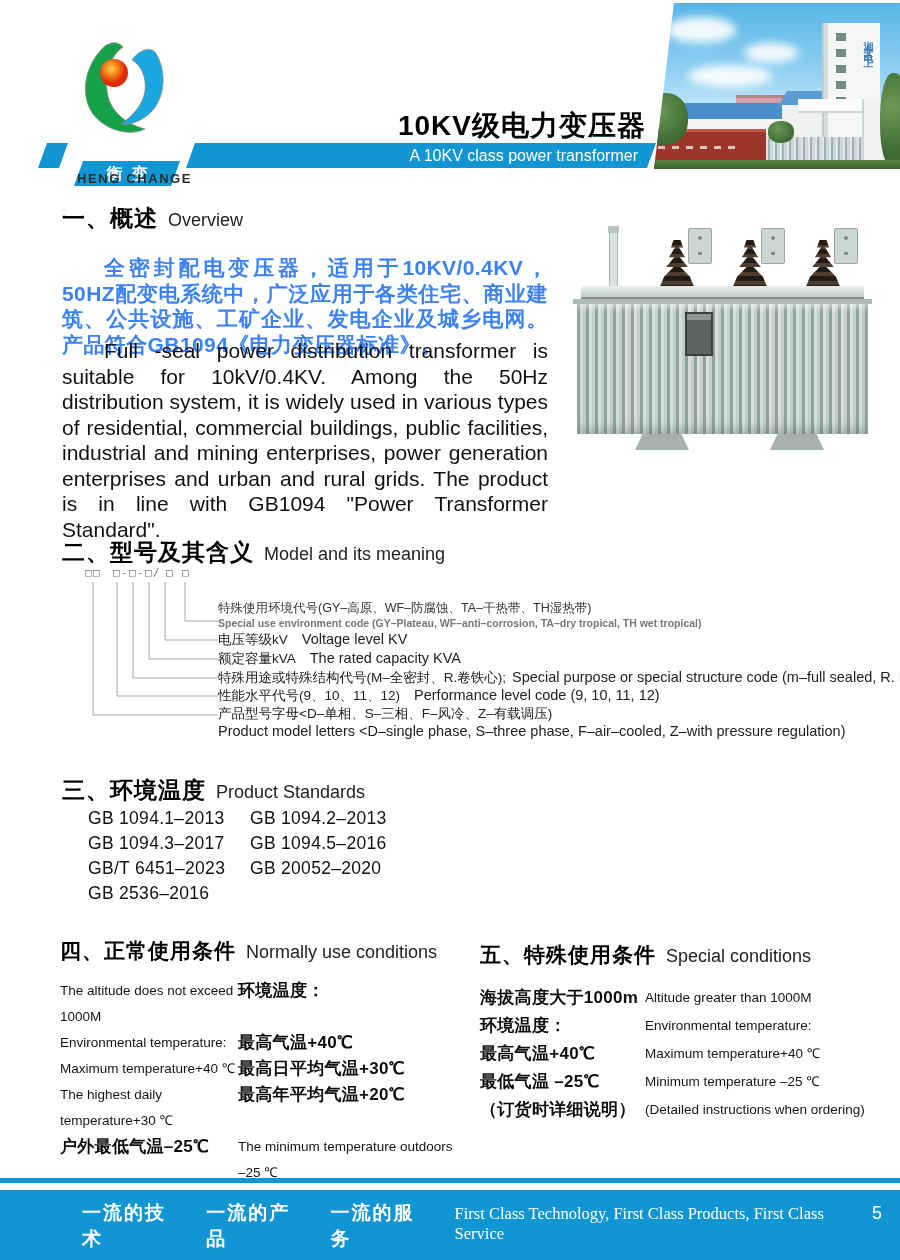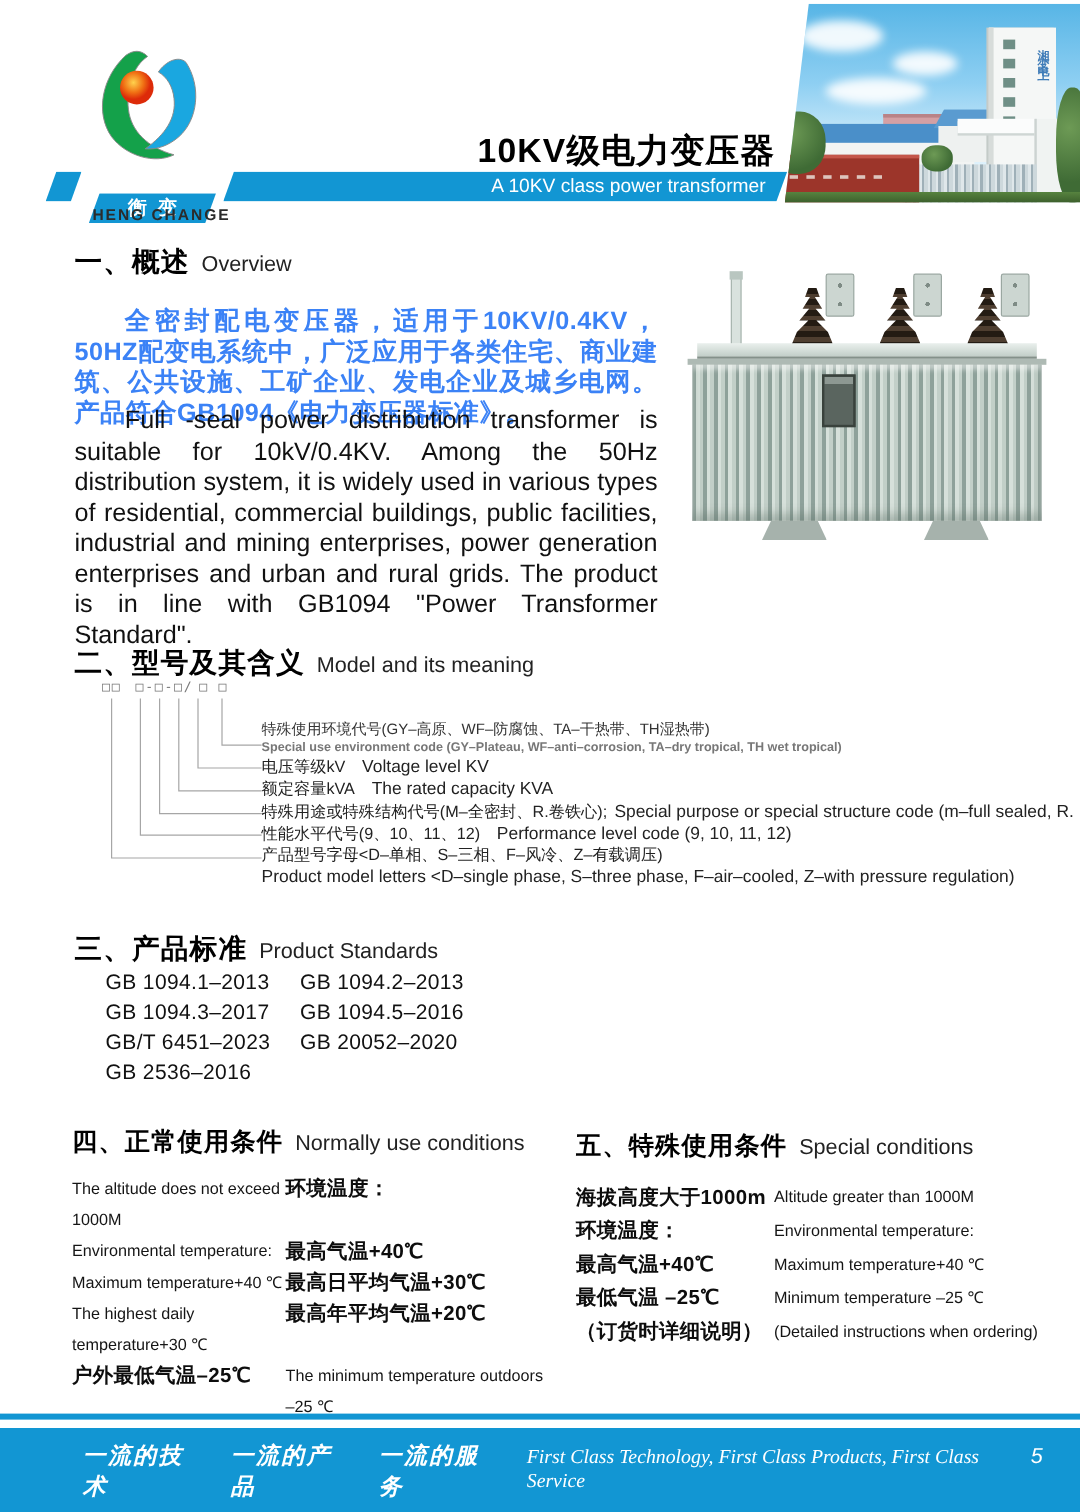--- a/index.html
+++ b/index.html
@@ -105,21 +105,21 @@
   
   .cond { position:absolute; display:grid; }
   .cond-cn { font-size:17px; font-weight:bold; color:#0d0d0d; letter-spacing:.3px; }
   .cond-en { font-size:13.5px; color:#151515; }
   .cond-n { left:60px; top:978px; width:402px; grid-template-columns:178px 1fr; line-height:26px; }
   .cond-s { left:480px; top:984px; width:420px; grid-template-columns:165px 1fr; line-height:28px; }
 
   
   .foot-line { position:absolute; left:0; top:1178px; width:900px; height:5px; background:var(--brand); }
   .foot-band { position:absolute; left:0; top:1190px; width:900px; height:70px; background:var(--brand); }
-  .foot-row { position:absolute; left:69px; top:1200px; width:800px; display:flex; align-items:baseline; color:#fff;font-style:italic; }
+  .foot-row { position:absolute; left:82px; top:1200px; width:800px; display:flex; align-items:baseline; color:#fff; }
   .slogan { font-size:19px; font-weight:bold; letter-spacing:2px; margin-right:28px; }
   .foot-en { font-family:"Liberation Serif",serif; font-size:16.5px; }
   .pageno { font-size:18px; margin-left:30px; }
 </style>
 </head>
 <body>
 
 <div class="page">
 
   <svg class="logo" viewBox="0 0 110 100">
@@ -242,21 +242,21 @@
     </div>
     <div class="mrow" style="top:106px;">
       <span class="ml-cn">产品型号字母&lt;D–单相、S–三相、F–风冷、Z–有载调压)</span>
     </div>
     <div class="mrow" style="top:124px;">
       <span class="ml-en">Product model letters &lt;D–single phase, S–three phase, F–air–cooled, Z–with pressure regulation)</span>
     </div>
   </div>
 
   <div class="sec-h" style="left:62px;top:775px;">
-    <span class="hcn">三、产品标准</span><span class="hen">Product Standards</span>
+    <span class="hcn">三、环境温度</span><span class="hen">Product Standards</span>
   </div>
   <div class="std-col std1">
     <div>GB 1094.1–2013</div>
     <div>GB 1094.3–2017</div>
     <div>GB/T 6451–2023</div>
     <div>GB 2536–2016</div>
   </div>
   <div class="std-col std2">
     <div>GB 1094.2–2013</div>
     <div>GB 1094.5–2016</div>

